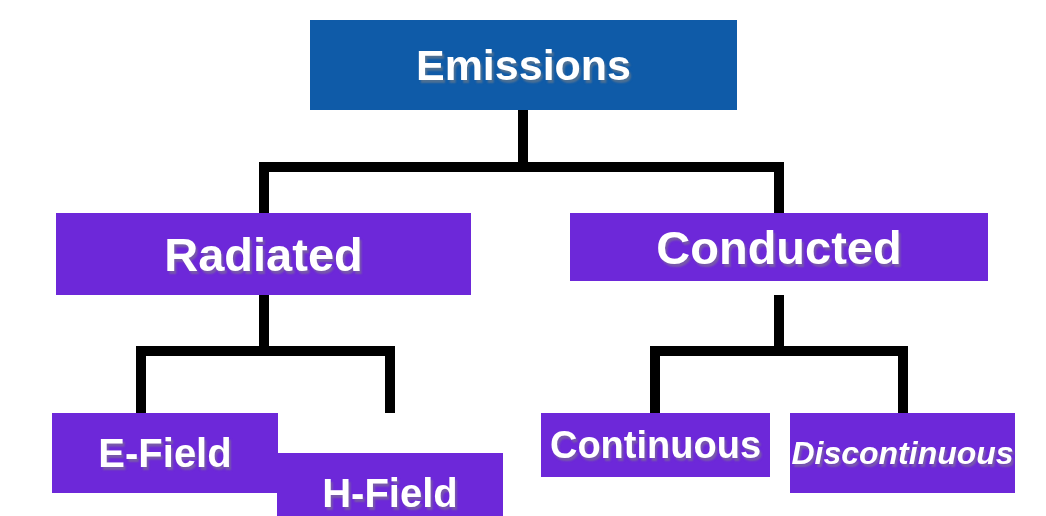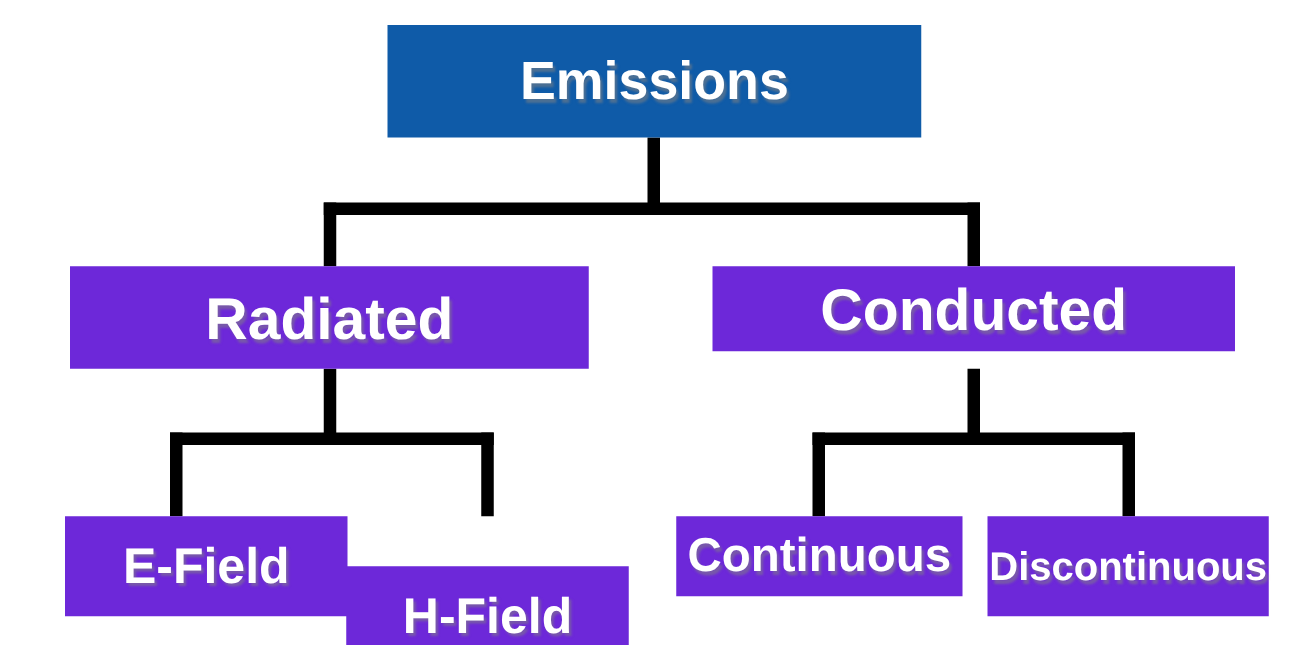--- a/index.html
+++ b/index.html
@@ -28,21 +28,21 @@
   }
   .node--root { background: #0f5ba8; }
   .node--black { background: #6d28d9; }
 
   #node-emissions     { left: 310px; top: 20px;  width: 427px; height: 90px; font-size: 43px; }
   #node-radiated      { left: 56px;  top: 213px; width: 415px; height: 82px; font-size: 47px; }
   #node-conducted     { left: 570px; top: 213px; width: 418px; height: 68px; font-size: 47px; }
   #node-efield        { left: 28px;  top: 413px; width: 226px; height: 80px; font-size: 40px; margin-left: 24px; }
   #node-hfield        { left: 277px; top: 413px; width: 226px; height: 80px; font-size: 40px; margin-top: 40px; }
   #node-continuous    { left: 541px; top: 413px; width: 229px; height: 64px; font-size: 38px; }
-  #node-discontinuous { left: 790px; top: 413px; width: 225px; height: 80px; font-size: 32px; }
+  #node-discontinuous { left: 790px; top: 413px; width: 225px; height: 80px; font-size: 32px; font-style: italic; }
 
   .connector {
     position: absolute;
     background: #000000;
   }
   #conn-root-drop        { left: 518px; top: 110px; width: 10px;  height: 62px; }
   #conn-level1-h         { left: 259px; top: 162px; width: 525px; height: 10px; }
   #conn-radiated-top     { left: 259px; top: 162px; width: 10px;  height: 51px; }
   #conn-conducted-top    { left: 774px; top: 162px; width: 10px;  height: 51px; }
 

